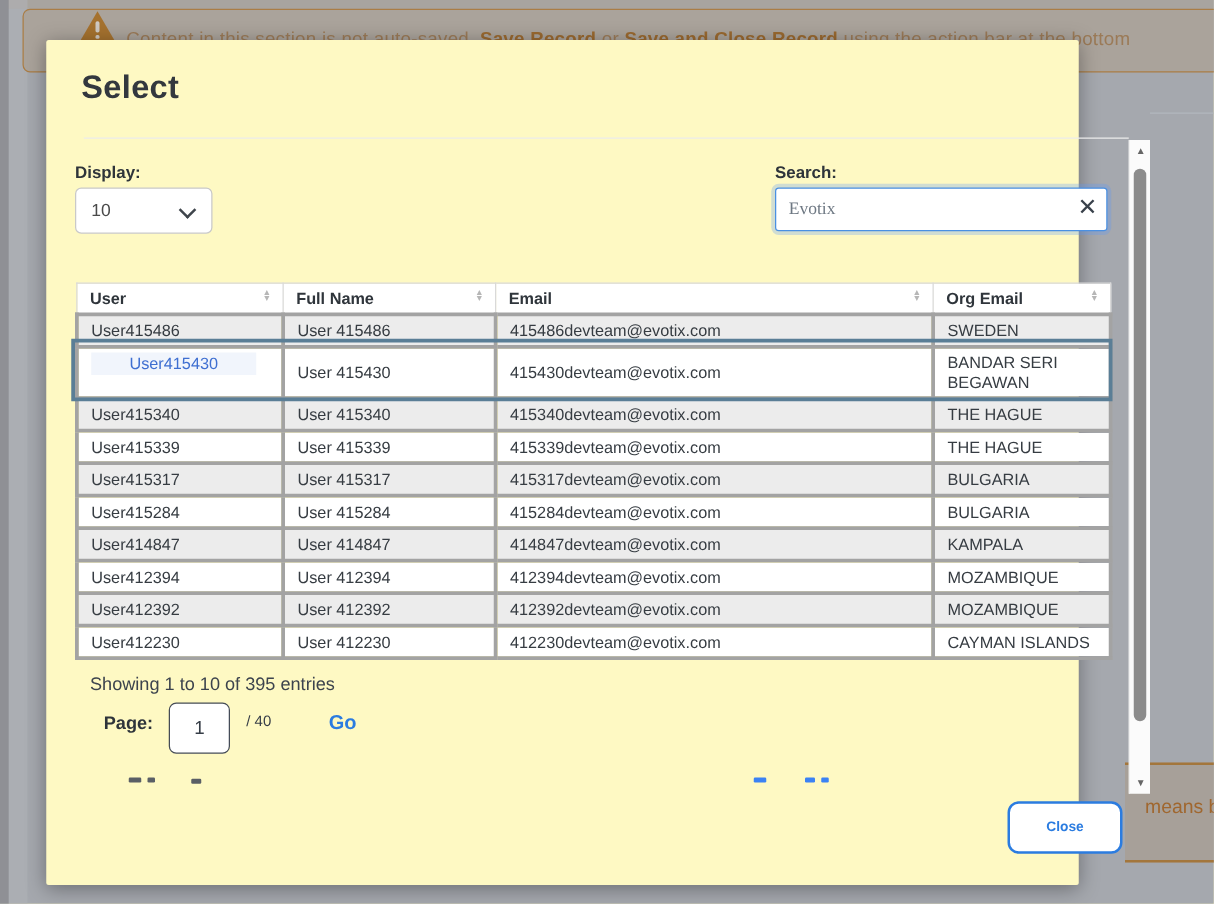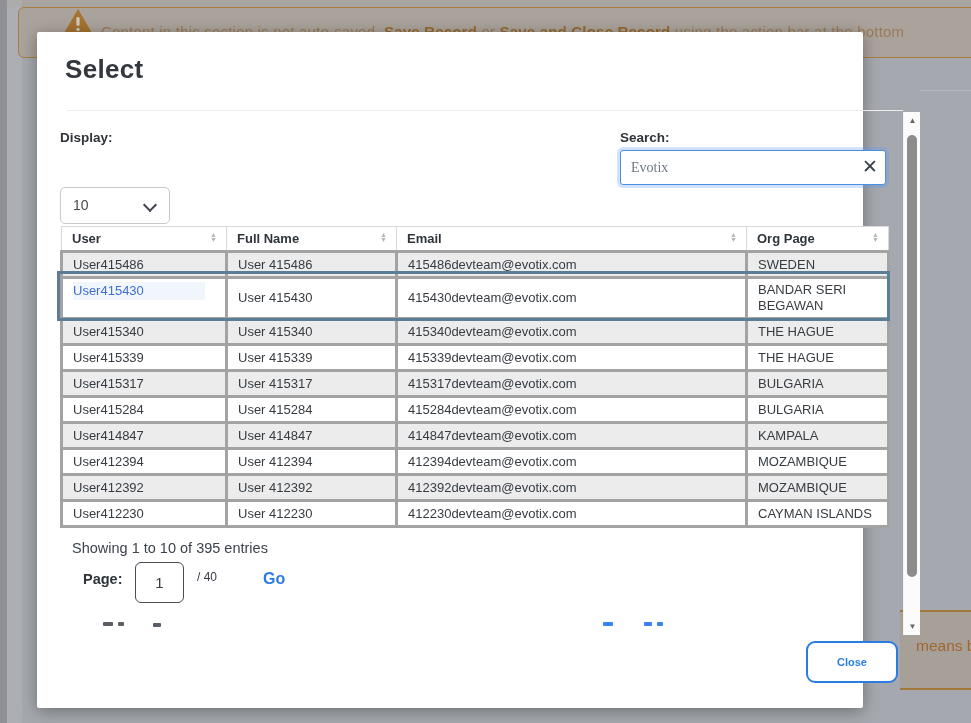--- a/index.html
+++ b/index.html
@@ -28,32 +28,32 @@
     position:absolute;left:900px;top:610px;width:200px;height:80px;
     background:#a7a099;border-top:2px solid #a3763c;border-bottom:2px solid #a3763c;
     box-sizing:border-box;z-index:2;
   }
   .bottom-banner .frag{
     position:absolute;left:16px;top:25px;font-size:15.5px;color:#a0672f;white-space:nowrap;
   }
   
   .modal{
     position:absolute;left:37px;top:32px;width:826px;height:676px;
-    background:#ffffff;border-radius:2px;z-index:10;
+    background:#fef9c3;border-radius:2px;z-index:10;
     box-shadow:0 3px 16px rgba(0,0,0,.35);
   }
   .modal-title{position:absolute;left:28px;top:22px;font-size:26px;font-weight:700;color:#33383e;letter-spacing:.3px;}
   .title-divider{position:absolute;left:30px;top:78px;width:836px;height:1px;background:#ececec;}
 
   .field-label{position:absolute;font-size:13.5px;font-weight:700;color:#2e343a;}
   .display-label{left:23px;top:98px;}
   .display-select{
     position:absolute;left:23px;top:118px;width:110px;height:37px;box-sizing:border-box;
     border:1px solid #c9c9c9;border-radius:5px;background:#fff;
-    font-size:14px;color:#4a4a4a;line-height:35px;padding-left:12px;cursor:pointer;margin-top:37px;
+    font-size:14px;color:#4a4a4a;line-height:35px;padding-left:12px;cursor:pointer;
   }
   .chevron-down{
     position:absolute;right:14px;top:12px;width:8px;height:8px;
     border-right:2px solid #3f454c;border-bottom:2px solid #3f454c;transform:rotate(45deg);
   }
   .search-label{left:583px;top:98px;}
   .search-wrap{position:absolute;left:583px;top:118px;width:266px;height:35px;font-family:Liberation Serif, serif;}
   .search-input{
     width:100%;height:100%;box-sizing:border-box;border:1.5px solid #4a90e2;border-radius:3px;
     box-shadow:0 0 0 3px rgba(90,150,250,.28);outline:none;
@@ -77,21 +77,21 @@
   }
   table.users td{
     font-size:13px;color:#363c42;padding:3px 10px;height:17px;line-height:16px;
     border:3px solid #a3a3a3;background:#fff;overflow:hidden;white-space:nowrap;
   }
   table.users tbody tr:nth-child(odd) td{background:#ececec;}
   table.users tbody tr.selected td{background:#fff;white-space:normal;}
   table.users tbody tr.selected td:first-child{vertical-align:top;}
   .sort-icon{float:right;width:9px;margin-top:1px;color:#b6b6b6;font-size:7px;line-height:5px;text-align:center;cursor:pointer;}
   .user-link{color:#3f6fd1;text-decoration:none;cursor:pointer;}
-  .link-hl{background:#f1f5fc;display:inline-block;min-width:132px;padding:1px 0;}
+  .link-hl{background:#f1f5fc;display:inline-block;min-width:132px;padding:1px 0;text-align:center;}
   .selection-outline{
     position:absolute;left:20px;top:239px;width:833px;height:50px;
     border:3px solid #5a7e96;box-sizing:border-box;pointer-events:none;z-index:5;
   }
   
   .summary{position:absolute;left:35px;top:508px;font-size:14.5px;color:#3c434d;}
   .page-label{position:absolute;left:46px;top:539px;font-size:14.5px;font-weight:700;color:#2e343a;}
   .page-input{
     position:absolute;left:98px;top:530px;width:49px;height:41px;box-sizing:border-box;
     border:1.6px solid #454c57;border-radius:6px;text-align:center;font-family:inherit;
@@ -162,21 +162,21 @@
         <col class="c1">
         <col class="c2">
         <col class="c3">
         <col class="c4">
       </colgroup>
     <thead>
       <tr>
         <th><span>User</span><span class="sort-icon">▲<br>▼</span></th>
         <th><span>Full Name</span><span class="sort-icon">▲<br>▼</span></th>
         <th><span>Email</span><span class="sort-icon">▲<br>▼</span></th>
-        <th><span>Org Page</span><span class="sort-icon">▲<br>▼</span></th>
+        <th><span>Org Email</span><span class="sort-icon">▲<br>▼</span></th>
       </tr>
     </thead>
     <tbody>
       <tr>
         <td>User415486</td>
           <td>User 415486</td>
         <td>415486devteam@evotix.com</td>
           <td>SWEDEN</td>
       </tr>
       <tr class="selected">

